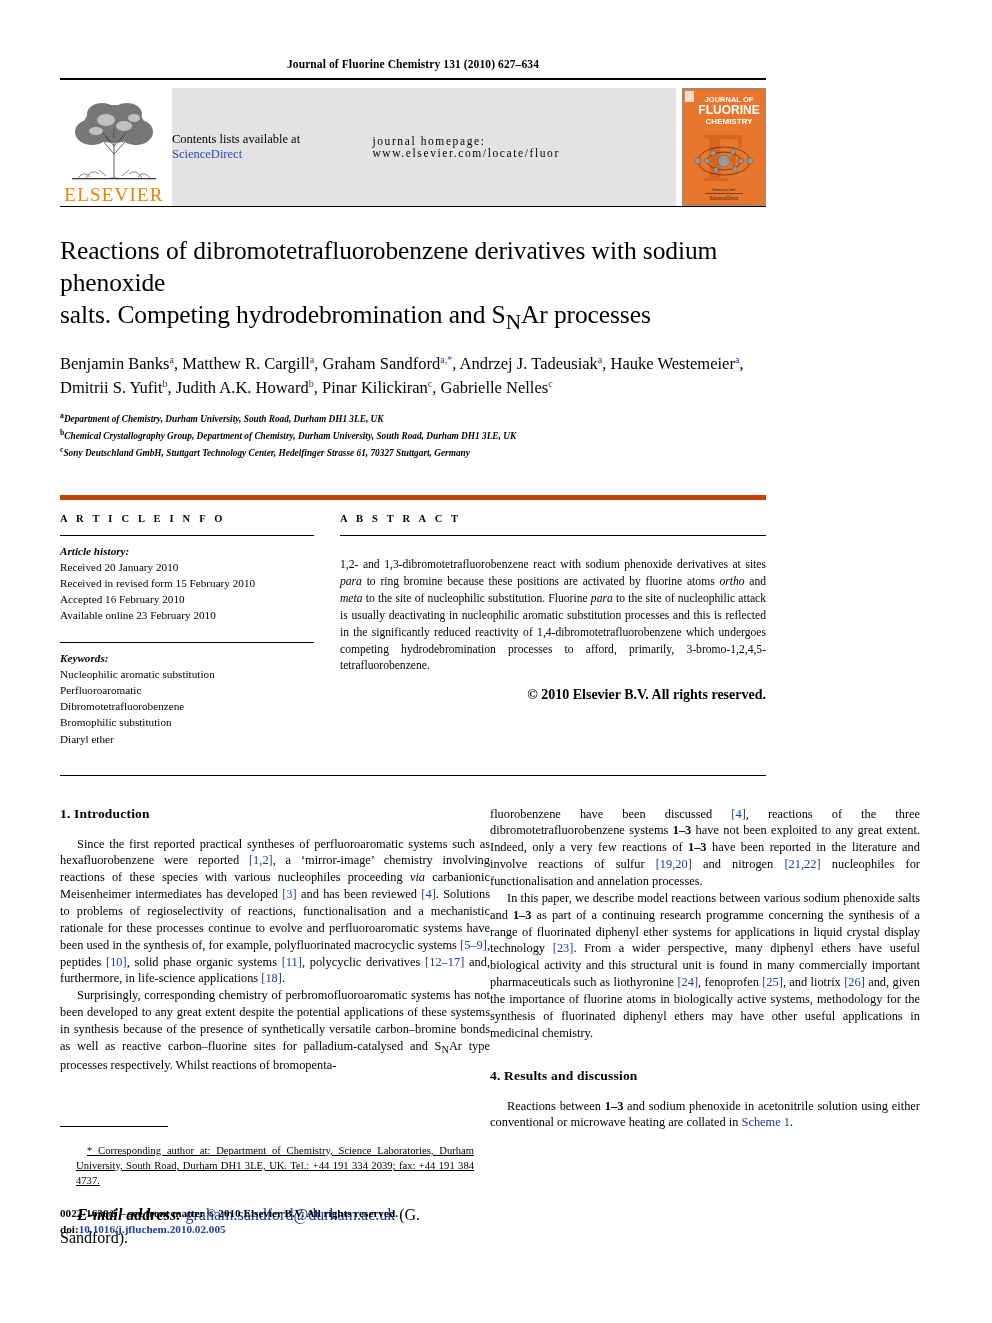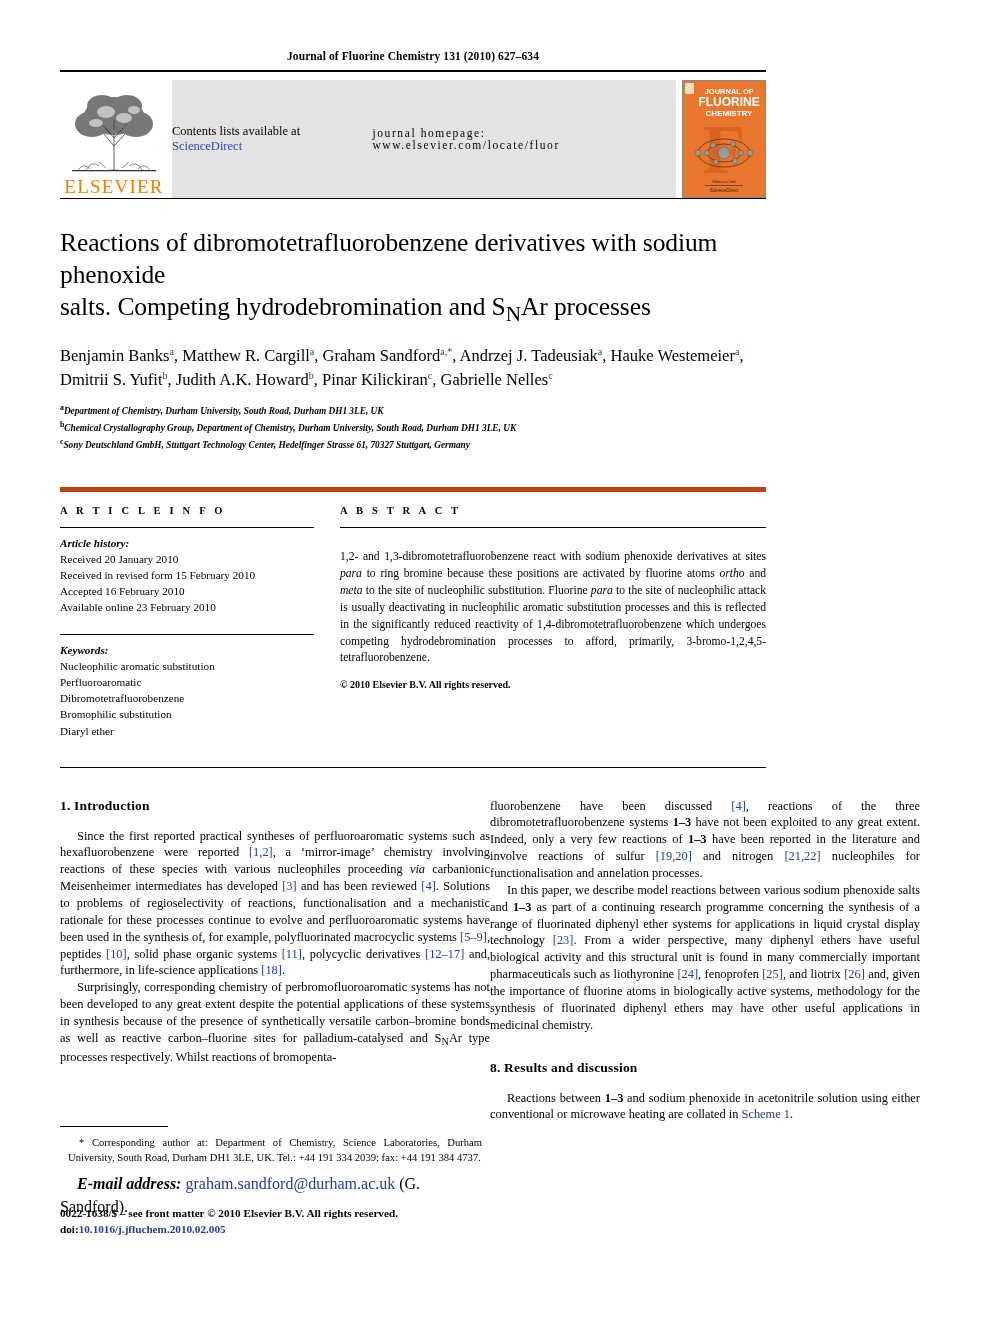--- a/index.html
+++ b/index.html
@@ -13,21 +13,21 @@
     font-family: "Liberation Serif", "DejaVu Serif", serif;
     color: #000000;
     position: relative;
     overflow: hidden;
   }
   .page {
     width: 826px;
     height: 1323px;
     position: relative;
     box-sizing: border-box;
-    padding: 0 60px;
+    padding: 8px 60px;
   }
 
   
   .running-head {
     text-align: center;
     font-size: 11.5px;
     font-weight: bold;
     letter-spacing: 0.1px;
     padding-top: 50px;
     padding-bottom: 8px;
@@ -136,22 +136,23 @@
   .info-group { padding-top: 7px; font-size: 11.2px; line-height: 1.43; }
   .info-group .lbl { font-style: italic; font-weight: bold; }
   .info-group.kw { margin-top: 19px; border-top: 1.6px solid #000; padding-top: 7px; }
   .abstract-body {
     padding-top: 9px;
     font-size: 11.6px;
     line-height: 1.46;
     text-align: justify;
   }
   .copyright {
-    font-weight: bold;
-    font-size: 10px;
+    text-align: right;
+    font-weight: bold;
+    font-size: 14px;
     margin-top: 9px;
   }
 
   
   .body-cols {
     margin-top: 28px;
     border-top: 1px solid #000;
     padding-top: 30px;
     display: flex;
     position: relative;
@@ -185,22 +186,23 @@
   }
   .fn-rule {
     width: 108px;
     border-top: 1px solid #000;
     margin-bottom: 5px;
   }
   .fn-text {
     font-size: 10.6px;
     line-height: 1.42;
     text-align: justify;
-    margin: 8px;
+    margin: 16px;
     text-indent: 11px;
+    text-decoration: underline;
   }
   .fn-email {
     font-size: 16px;
     line-height: 1.42;
     margin: 2px 0 0 0;
     text-indent: 17px;
   }
   .fn-email .lbl { font-style: italic; font-weight: bold; }
   .mail-link { color: #1d3c9e; }
 
@@ -350,21 +352,21 @@
       <p class="body-p"><span>Since the first reported practical syntheses of perfluoroaromatic systems such as hexafluorobenzene were reported </span><span class="ref">[1,2]</span><span>, a ‘mirror-image’ chemistry involving reactions of these species with various nucleophiles proceeding </span><i class="it">via</i><span> carbanionic Meisenheimer intermediates has developed </span><span class="ref">[3]</span><span> and has been reviewed </span><span class="ref">[4]</span><span>. Solutions to problems of regioselectivity of reactions, functionalisation and a mechanistic rationale for these processes continue to evolve and perfluoroaromatic systems have been used in the synthesis of, for example, polyfluorinated macrocyclic systems </span><span class="ref">[5–9]</span><span>, peptides </span><span class="ref">[10]</span><span>, solid phase organic systems </span><span class="ref">[11]</span><span>, polycyclic derivatives </span><span class="ref">[12–17]</span><span> and, furthermore, in life-science applications </span><span class="ref">[18]</span><span>.</span></p>
 
       <p class="body-p"><span>Surprisingly, corresponding chemistry of perbromofluoroaromatic systems has not been developed to any great extent despite the potential applications of these systems in synthesis because of the presence of synthetically versatile carbon–bromine bonds as well as reactive carbon–fluorine sites for palladium-catalysed and S</span><sub>N</sub><span>Ar type processes respectively. Whilst reactions of bromopenta-</span></p>
     </div>
 
     <div class="bcol">
       <p class="body-p" style="text-indent:0"><span>fluorobenzene have been discussed </span><span class="ref">[4]</span><span>, reactions of the three dibromotetrafluorobenzene systems </span><span class="cpd">1–3</span><span> have not been exploited to any great extent. Indeed, only a very few reactions of </span><span class="cpd">1–3</span><span> have been reported in the literature and involve reactions of sulfur </span><span class="ref">[19,20]</span><span> and nitrogen </span><span class="ref">[21,22]</span><span> nucleophiles for functionalisation and annelation processes.</span></p>
 
       <p class="body-p"><span>In this paper, we describe model reactions between various sodium phenoxide salts and </span><span class="cpd">1–3</span><span> as part of a continuing research programme concerning the synthesis of a range of fluorinated diphenyl ether systems for applications in liquid crystal display technology </span><span class="ref">[23]</span><span>. From a wider perspective, many diphenyl ethers have useful biological activity and this structural unit is found in many commercially important pharmaceuticals such as liothyronine </span><span class="ref">[24]</span><span>, fenoprofen </span><span class="ref">[25]</span><span>, and liotrix </span><span class="ref">[26]</span><span> and, given the importance of fluorine atoms in biologically active systems, methodology for the synthesis of fluorinated diphenyl ethers may have other useful applications in medicinal chemistry.</span></p>
 
-      <h2 class="sec-title spaced">8. Results and discussion</h2>
+      <h2 class="sec-title spaced">4. Results and discussion</h2>
 
       <p class="body-p"><span>Reactions between </span><span class="cpd">1–3</span><span> and sodium phenoxide in acetonitrile solution using either conventional or microwave heating are collated in </span><span class="ref">Scheme 1</span><span>.</span></p>
 
     </div>
   </div>
 
   <div class="footnote-block">
     <div class="fn-rule"></div>
     <p class="fn-text">* Corresponding author at: Department of Chemistry, Science Laboratories, Durham University, South Road, Durham DH1 3LE, UK. Tel.: +44 191 334 2039; fax: +44 191 384 4737.</p>
     <p class="fn-email"><span class="lbl">E-mail address:</span> <span class="mail-link">graham.sandford@durham.ac.uk</span> <span>(G. Sandford).</span></p>

